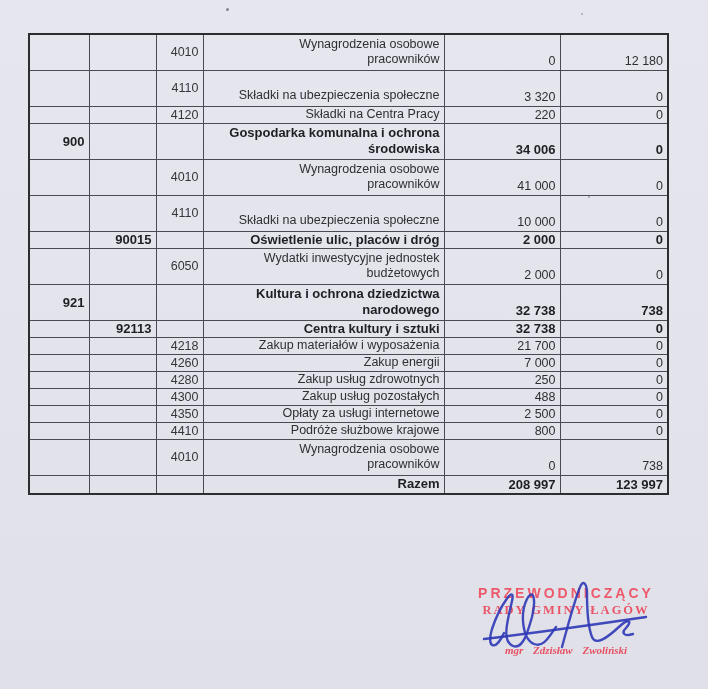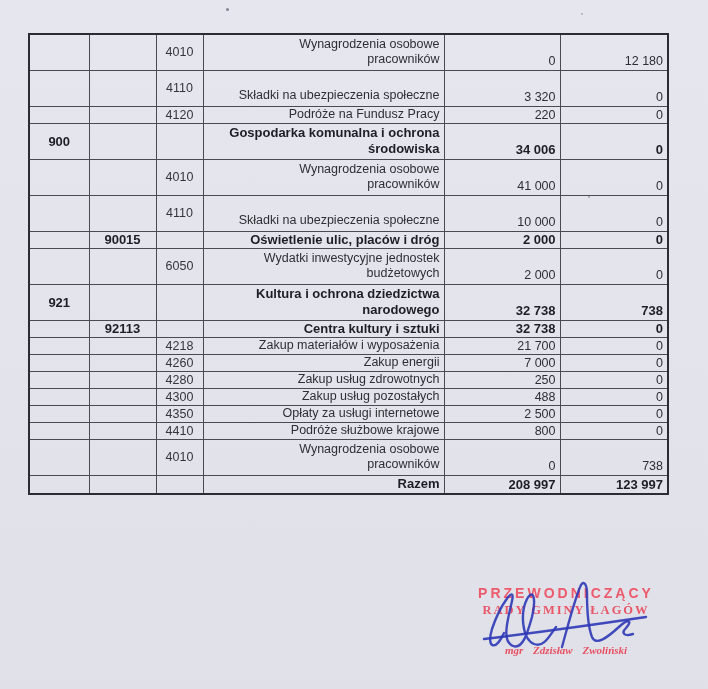--- a/index.html
+++ b/index.html
@@ -27,21 +27,21 @@
     background:transparent;
   }
   table.budget{border:2px solid #2c2c33;}
   col.c-dzial{width:60px;} col.c-rozdzial{width:67px;} col.c-paragraf{width:47px;}
   col.c-tresc{width:241px;} col.c-v1{width:116px;} col.c-v2{width:108px;}
 
   tr.h1{height:17px;}
   tr.tall{height:36px;}
   tr.total{height:19px;border-radius:6px;}
 
-  td.dzial, td.rozdzial, td.paragraf{text-align:center;color:#35353c;margin-top:28px;}
+  td.dzial, td.rozdzial, td.paragraf{text-align:right;color:#35353c;margin-top:28px;}
   td.desc{text-align:right;white-space:pre-line;line-height:1.22;padding-left:6px;}
   td.v1, td.v2{text-align:right;padding-right:7px;font-variant-numeric:tabular-nums;}
 
   tr.tall td.desc, tr.tall td.v1, tr.tall td.v2{vertical-align:bottom;padding-bottom:2px;}
   tr.tall td.dzial, tr.tall td.rozdzial, tr.tall td.paragraf{vertical-align:middle;}
 
   tr.bold td.desc, tr.bold td.v1, tr.bold td.v2,
   tr.bold td.dzial, tr.bold td.rozdzial{
     font-weight:bold;color:#1e1e25;font-size:13px;
   }
@@ -111,21 +111,21 @@
           <td class="rozdzial"></td>
           <td class="paragraf">4110</td>
           <td class="desc">Składki na ubezpieczenia społeczne</td>
           <td class="v1">3 320</td>
           <td class="v2">0</td>
         </tr>
         <tr class="h1 ">
           <td class="dzial"></td>
           <td class="rozdzial"></td>
           <td class="paragraf">4120</td>
-          <td class="desc">Podróże na Fundusz Pracy</td>
+          <td class="desc">Składki na Centra Pracy</td>
           <td class="v1">220</td>
           <td class="v2">0</td>
         </tr>
         <tr class="tall bold">
           <td class="dzial">900</td>
           <td class="rozdzial"></td>
           <td class="paragraf"></td>
           <td class="desc">Gospodarka komunalna i ochrona
 środowiska</td>
           <td class="v1">34 006</td>

